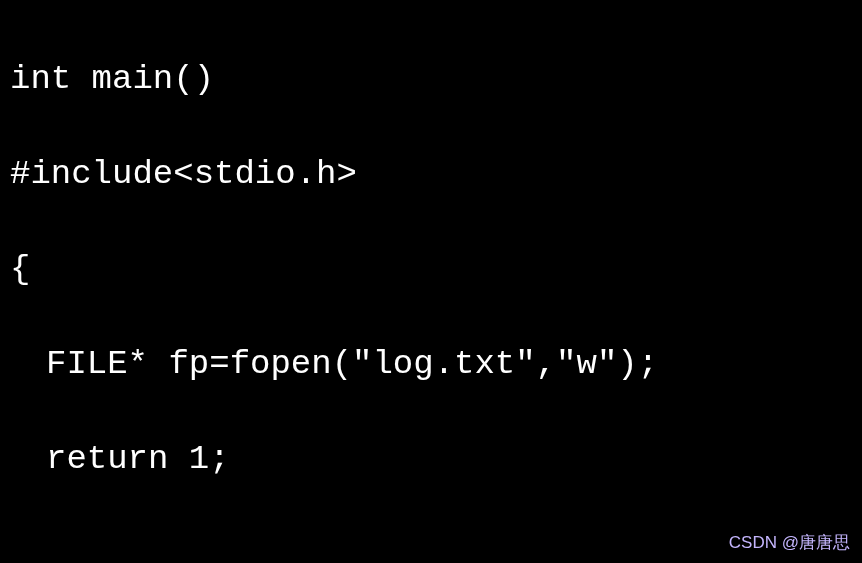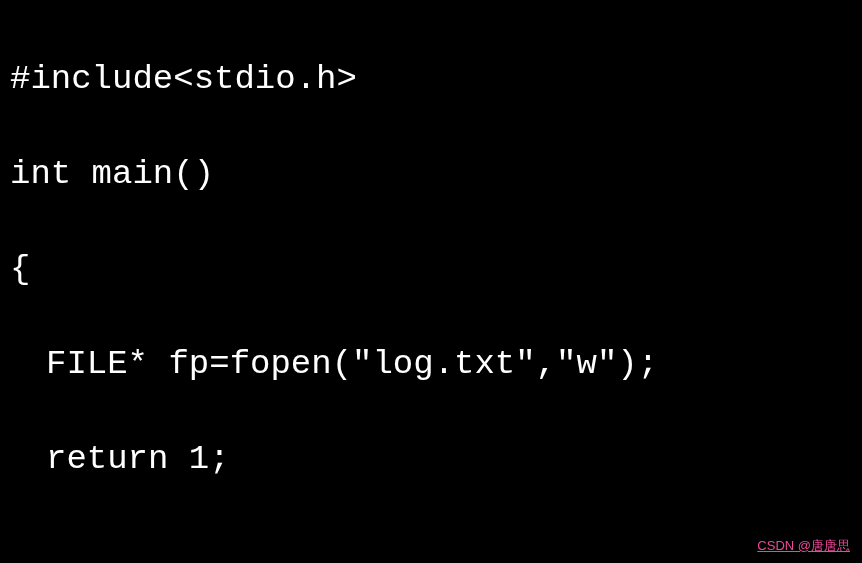--- a/index.html
+++ b/index.html
@@ -27,33 +27,32 @@
       min-height: 47px;
     }
     .indent {
       display: inline-block;
       width: 36px;
     }
     .watermark {
       position: absolute;
       bottom: 8px;
       right: 12px;
-      font-size: 13px;
-      color: #ec4899;
+      font-size: 17px;
+      color: #c4b5fd;
       font-family: sans-serif;
       letter-spacing: 0;
-      text-decoration: underline;
     }
   </style>
 </head>
 <body>
 
 <div class="code-container">
+<span class="code-line"><span>int main()</span></span>
 <span class="code-line"><span>#include&lt;stdio.h&gt;</span></span>
-<span class="code-line"><span>int main()</span></span>
 <span class="code-line"><span>{</span></span>
 <span class="code-line"><span class="indent"></span><span>FILE* fp=fopen("log.txt","w");</span></span>
 <span class="code-line"><span class="indent"></span><span>return 1;</span></span>
 
 
 
 
 </div>
 
 <div class="watermark">CSDN @唐唐思</div>

